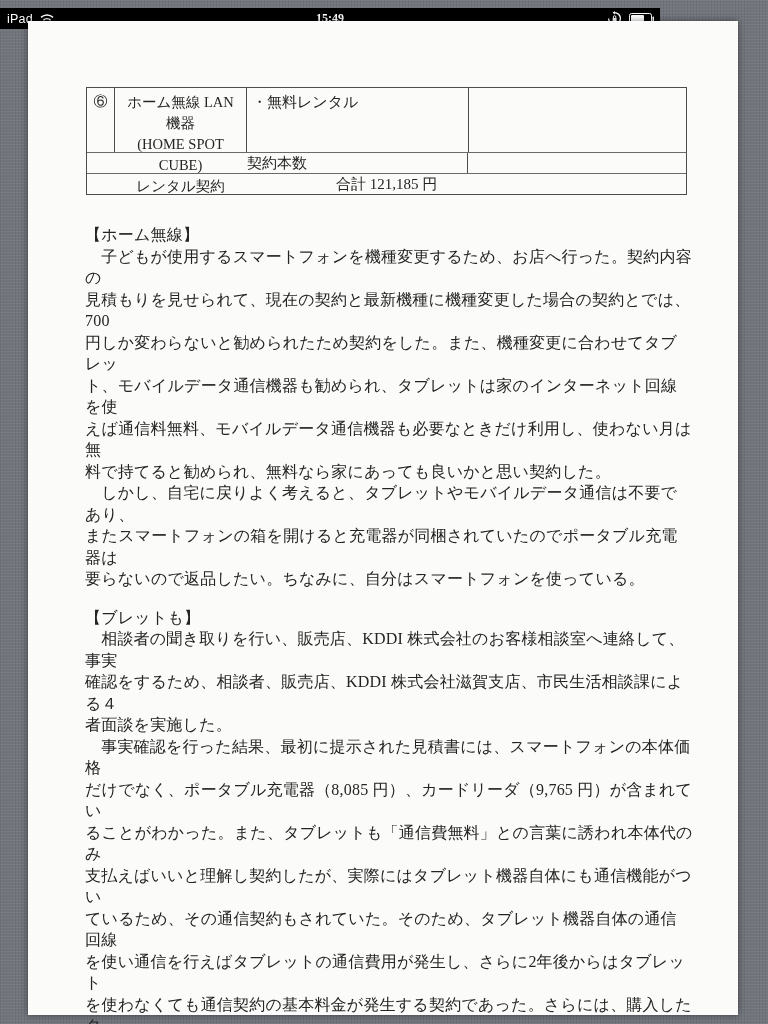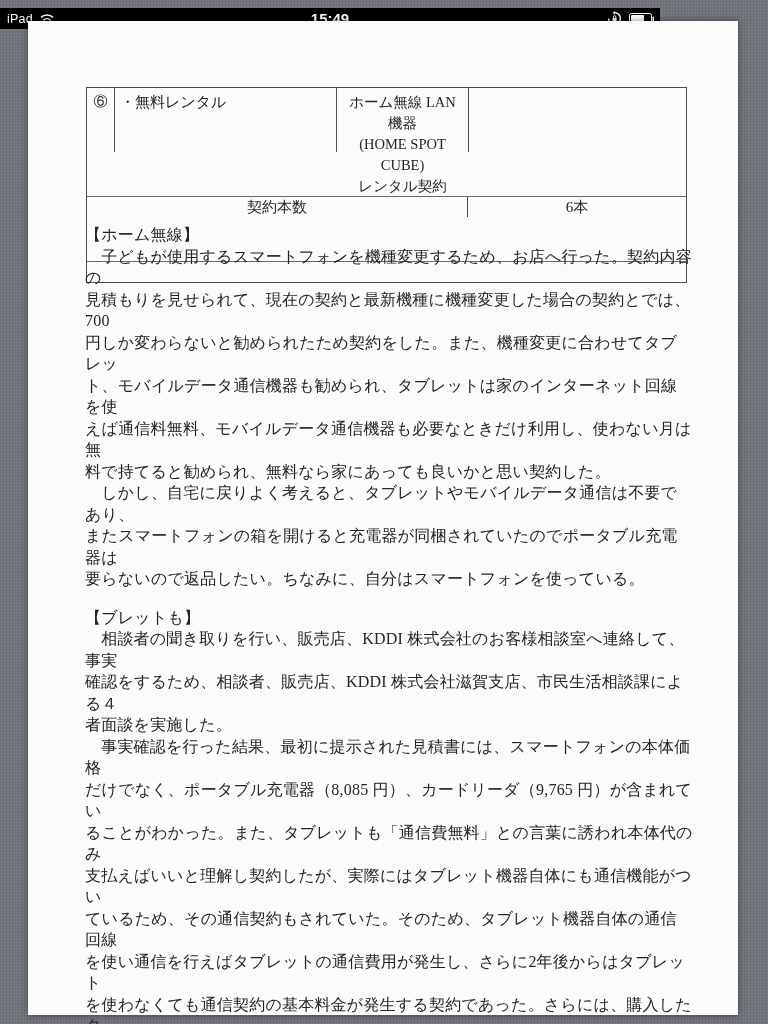--- a/index.html
+++ b/index.html
@@ -18,21 +18,21 @@
   
   .statusbar {
     position: absolute; top: 8px; left: 0; width: 660px; height: 21px;
     background: #000; color: #fff;
     font-family: "Liberation Sans", sans-serif;
     display: flex; align-items: center;
   }
   .sb-left { position: absolute; left: 7px; top: 0; height: 21px; display: flex; align-items: center; gap: 6px; }
   .sb-device { font-size: 12.5px; font-weight: 400; letter-spacing: 0.2px; }
   .sb-center { position: absolute; left: 0; right: 0; top: 0; height: 21px; display: flex; align-items: center; justify-content: center; }
-  .sb-time { font-size: 15px; font-weight: 700; }
+  .sb-time { font-size: 12px; font-weight: 700; font-family: Liberation Serif, serif; }
   .sb-right { position: absolute; right: 6px; top: 0; height: 21px; display: flex; align-items: center; gap: 7px; }
   .sb-icon svg { display: block; }
 
   
   .page {
     position: absolute; left: 28px; top: 21px; width: 710px; height: 994px;
     background: #fbfbf9;
     box-shadow: 0 0 7px rgba(0,0,0,0.45);
   }
 
@@ -45,21 +45,21 @@
   }
   .trow { display: flex; }
   .trow + .trow { border-top: 1px solid #6a6a6a; }
   .cell { padding: 3px 5px; }
   .row1 { height: 64px; }
   .c-idx { width: 28px; border-right: 1px solid #4c4c4c; text-align: center; padding-top: 5px; font-size: 14px; }
   .c-item { width: 132px; border-right: 1px solid #4c4c4c; text-align: center;
             white-space: pre-line; line-height: 21px; padding-top: 4px; font-size: 14.5px; }
   .c-desc { width: 222px; border-right: 1px solid #4c4c4c; padding-top: 5px; }
   .c-extra { flex: 1; }
-  .rowv { height: 21px; margin-top: 44px; }
+  .rowv { height: 21px; }
   .c-label { width: 381px; border-right: 1px solid #4c4c4c; text-align: center; line-height: 15px; }
   .c-value { flex: 1; text-align: center; line-height: 15px; }
 
   
   .bodytext {
     position: absolute; left: 57px; top: 203px; width: 608px;
     font-size: 16px; line-height: 21.5px;
     color: #242424; letter-spacing: 0.2px;
   }
   .lines { white-space: pre-line; }
@@ -99,31 +99,31 @@
       </svg>
     </span>
   </div>
 </div>
 
 <div class="page">
 
   <div class="doc-table">
     <div class="trow row1">
       <div class="cell c-idx">⑥</div>
-      <div class="cell c-desc">・無料レンタル</div>
       <div class="cell c-item">ホーム無線 LAN 機器
 (HOME SPOT CUBE)
 レンタル契約</div>
+      <div class="cell c-desc">・無料レンタル</div>
       <div class="cell c-extra"></div>
     </div>
     <div class="trow rowv">
       <div class="cell c-label">契約本数</div>
-      <div class="cell c-value">6本</div>
     </div>
     <div class="trow rowv">
+      <div class="cell c-value">合計 121,185 円</div>
     </div>
   </div>
 
   <div class="bodytext">
     <div class="lines">【ホーム無線】</div>
     <div class="lines">　子どもが使用するスマートフォンを機種変更するため、お店へ行った。契約内容の
 見積もりを見せられて、現在の契約と最新機種に機種変更した場合の契約とでは、700
 円しか変わらないと勧められたため契約をした。また、機種変更に合わせてタブレッ
 ト、モバイルデータ通信機器も勧められ、タブレットは家のインターネット回線を使
 えば通信料無料、モバイルデータ通信機器も必要なときだけ利用し、使わない月は無

